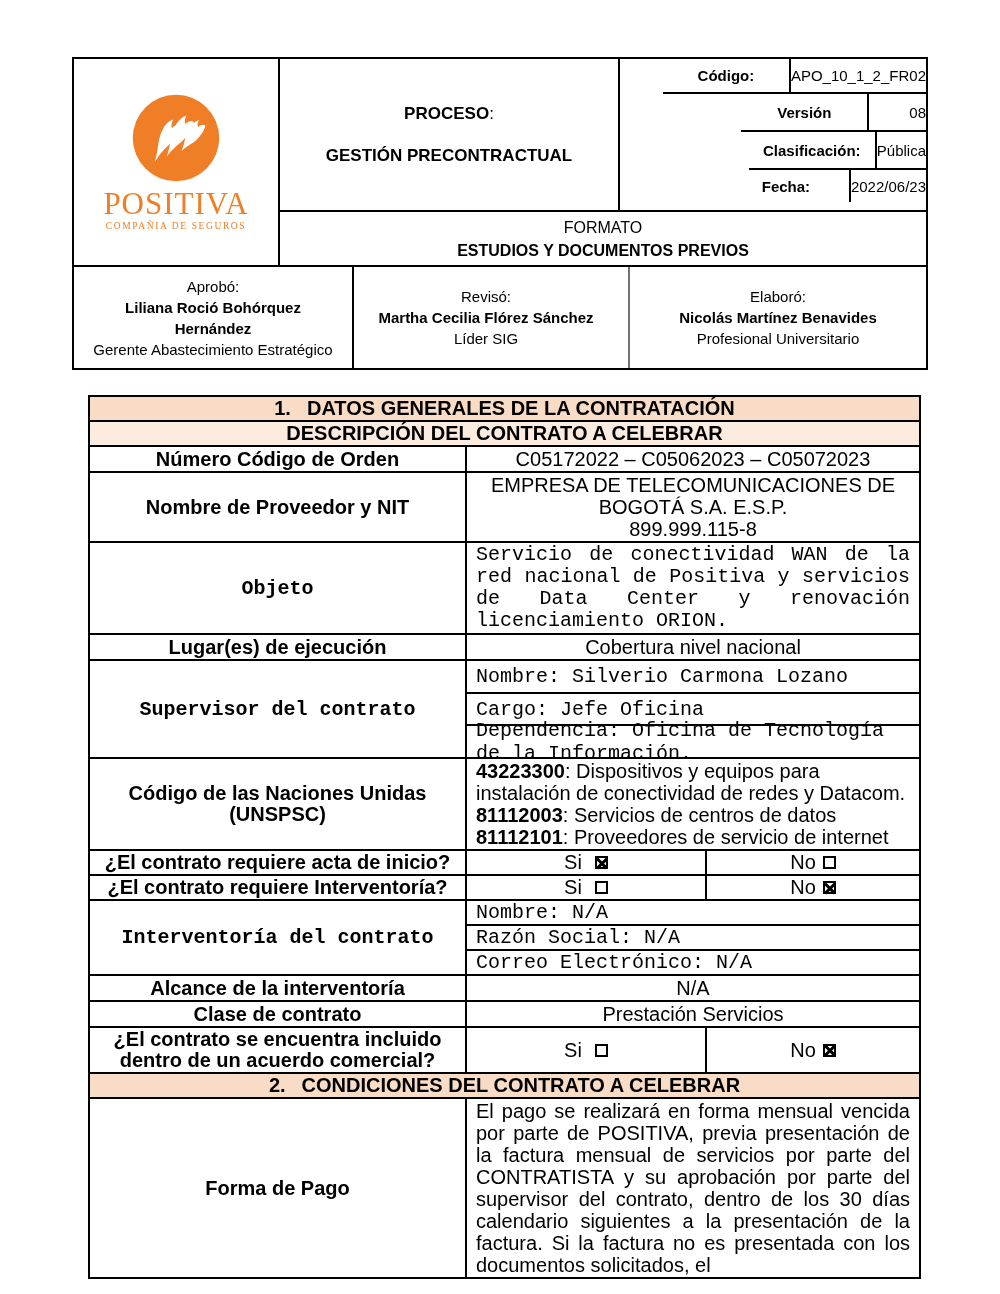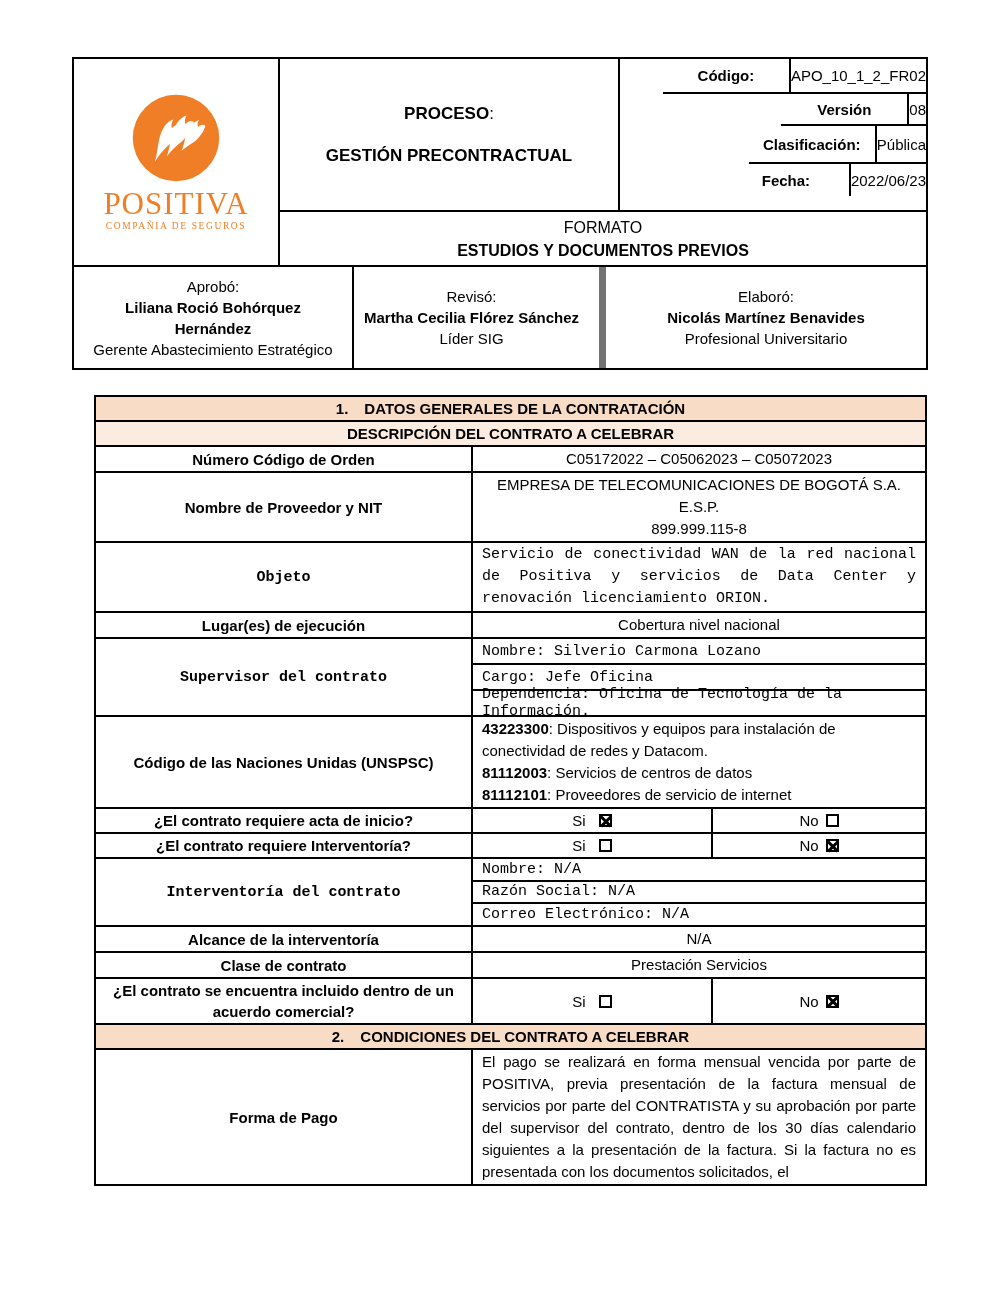--- a/index.html
+++ b/index.html
@@ -16,39 +16,39 @@
   .brand-tag { font-family:"Liberation Serif","DejaVu Serif",serif; color:#f07e26; font-size:9.5px; letter-spacing:1.6px; line-height:12px; }
   .hdr-right { flex:1; display:flex; flex-direction:column; }
   .hdr-main { display:flex; height:151px; }
   .proceso-cell { width:340px; border-right:2px solid #000; display:flex; flex-direction:column; align-items:center; justify-content:center; gap:22px; text-align:center; }
   .proceso-line1 { font-size:17px; }
   .proceso-line1 .b { font-weight:bold; }
   .proceso-line2 { font-size:17px; font-weight:bold; }
   .meta-col { flex:1; display:flex; flex-direction:column;align-items:flex-end; }
   .meta-row { display:flex; }
   .meta-row.r1 { height:35px; border-bottom:2px solid #000; }
-  .meta-row.r2 { height:32px; border-bottom:2px solid #000; }
+  .meta-row.r2 { height:38px; border-bottom:2px solid #000;gap:40px; }
   .meta-row.r3 { height:38px; border-bottom:2px solid #000; }
   .meta-row.r4 { height:32px; }
   .meta-label { width:128px; border-right:2px solid #000; display:flex; align-items:center; justify-content:center; font-weight:bold; font-size:15px; text-align:center; }
   .meta-value { flex:1; display:flex; align-items:center; justify-content:center; font-size:15px; text-align:center; }
   .formato-row { border-top:2px solid #000; height:55px; display:flex; flex-direction:column; align-items:center; justify-content:center; line-height:23px; }
   .formato-line1 { font-size:16px; }
   .formato-line2 { font-size:16px; font-weight:bold; }
 
   
   .approval-row { display:flex; border-top:2px solid #000; min-height:103px; }
   .appr-cell { display:flex; flex-direction:column; align-items:center; justify-content:center; text-align:center; font-size:15px; line-height:21px; padding:2px 18px; }
   .appr-cell.c1 { width:280px; border-right:2px solid #000; }
-  .appr-cell.c2 { width:252px; border-right:7px solid #737373;padding-left:8px; }
+  .appr-cell.c2 { width:276px; border-right:2px solid #737373;padding-left:8px; }
   .appr-cell.c3 { flex:1; }
   .appr-name { font-weight:bold; }
 
   
-  .main-table { position:absolute; left:94px; top:395px; width:833px; border:2px solid #000; background:#fff; font-size:15px; }
+  .main-table { position:absolute; left:88px; top:395px; width:833px; border:2px solid #000; background:#fff; font-size:20px; }
   .trow { display:flex; border-top:2px solid #000; }
   .trow.first { border-top:none; }
   .band { display:block; text-align:center; font-weight:bold; padding:1px 4px; min-height:22px; line-height:21px; }
   .band .num { margin-right:16px; }
   .band.dark { background:#f8dcc5; }
   .band.light { background:#fcecdf; }
   .lcell { width:377px; border-right:2px solid #000; font-weight:bold; display:flex; align-items:center; justify-content:center; text-align:center; padding:1px 10px; line-height:21px; }
   .vcell { flex:1; padding:1px 9px; line-height:22px; }
   .vcell.center { display:flex; flex-direction:column; align-items:center; justify-content:center; text-align:center; }
   .vcell.just { text-align:justify; }

